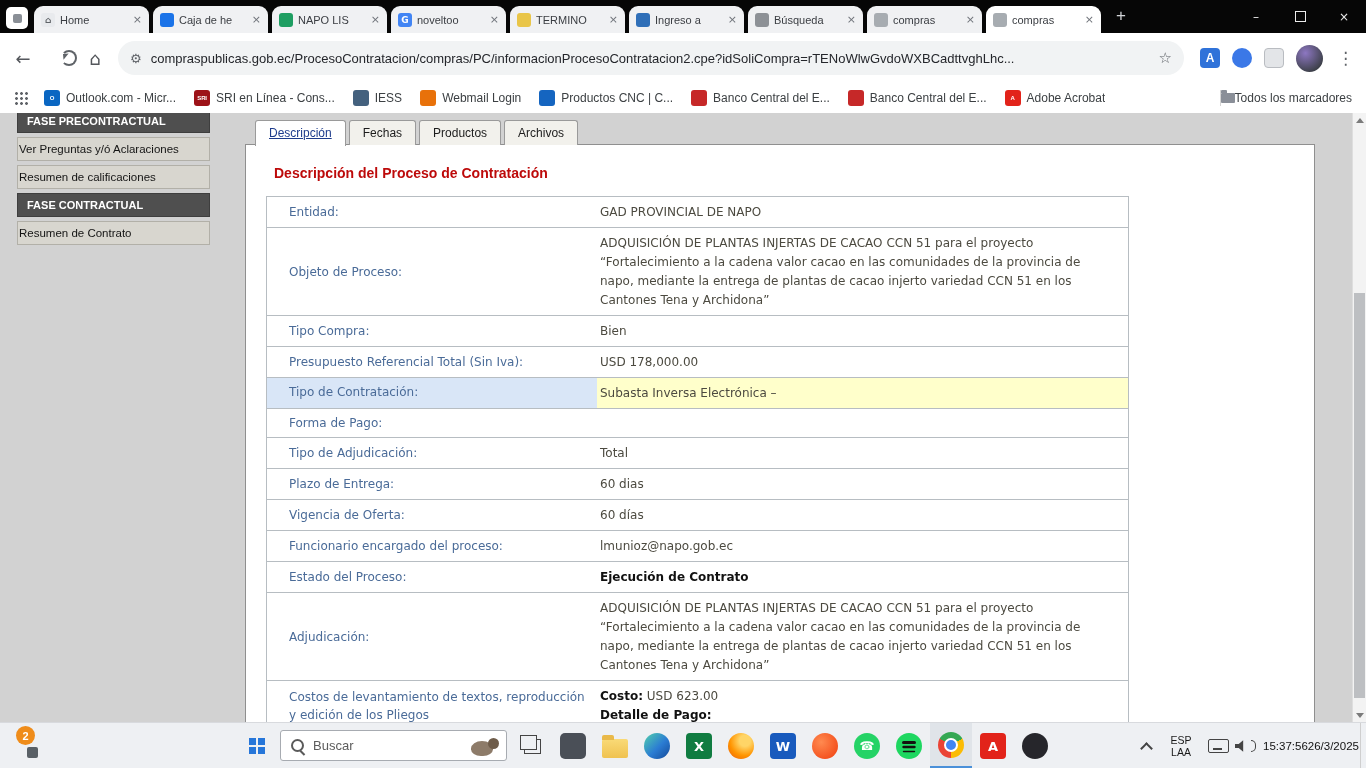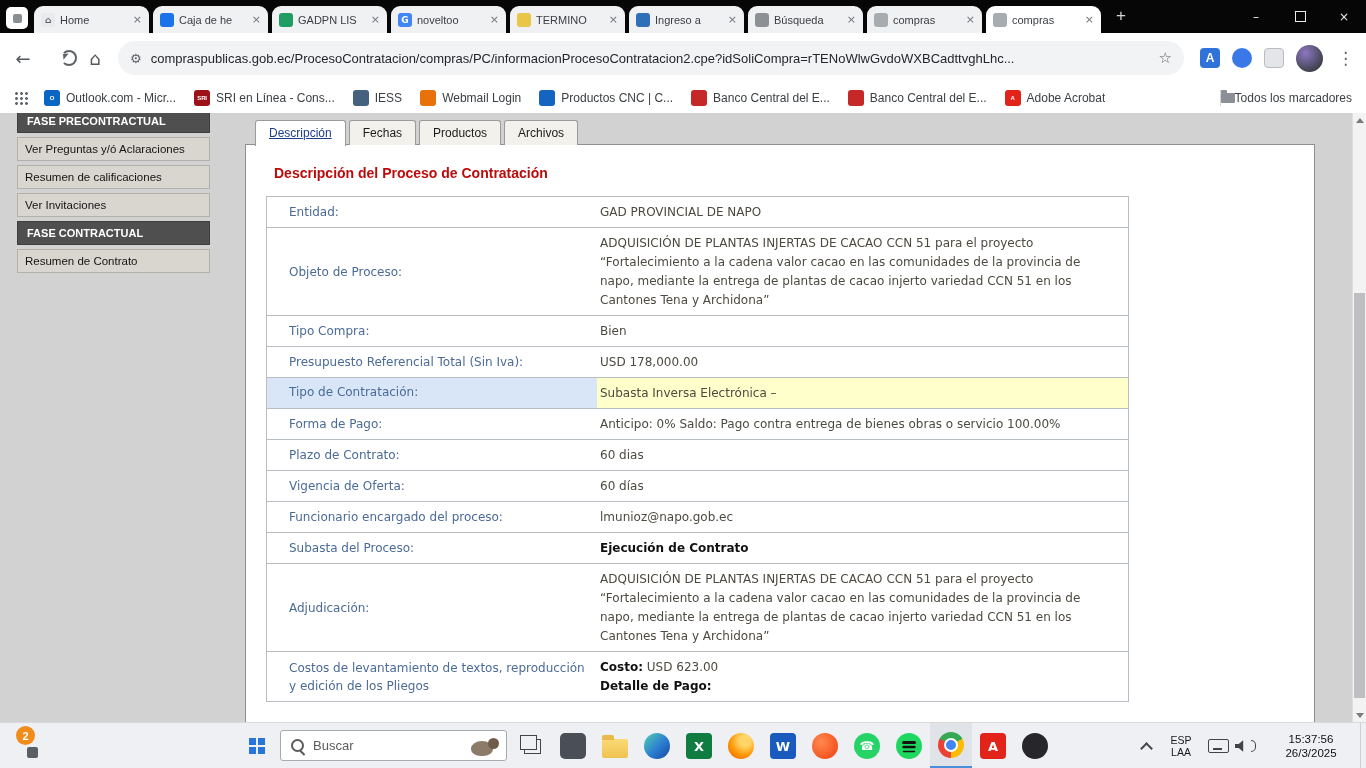--- a/index.html
+++ b/index.html
@@ -46,21 +46,21 @@
   .bmfav{width:16px;height:16px;border-radius:3px;color:#fff;font-weight:bold;font-size:6px;display:flex;align-items:center;justify-content:center;letter-spacing:-0.2px;flex:none;}
   .bmright{margin-left:auto;display:flex;align-items:center;flex:none;}
   .vsep{width:1px;height:16px;background:#d4d4d4;}
   .folderic{width:14px;height:10px;background:#8a8f98;border-radius:1px;position:relative;}
   .folderic::before{content:"";position:absolute;top:-3px;left:0;width:6px;height:3px;background:#8a8f98;border-radius:1px 1px 0 0;}
 
   
   .page{position:absolute;top:113px;bottom:46px;left:0;right:0;background:#d2d2d2;overflow:hidden;}
   .sidebar{position:absolute;left:17px;top:-4px;width:193px;display:flex;flex-direction:column;gap:4px;}
   .side-header{background:#4f4f4f;border:1px solid #3e3e3e;color:#fff;font-size:11px;font-weight:bold;padding:5px 9px;}
-  .side-item{background:#d8d6cf;border:1px solid #b2b0a8;color:#141414;font-size:11.5px;padding:5px 7px;}
+  .side-item{background:#d8d6cf;border:1px solid #b2b0a8;color:#141414;font-size:11.5px;padding:5px 1px;}
 
   .main{position:absolute;left:245px;top:7px;width:1070px;}
   .ctabs{display:flex;margin-left:10px;position:relative;z-index:2;}
   .ctab{background:#f2f1ec;border:1px solid #9a9a9a;border-bottom:none;border-radius:3px 3px 0 0;padding:5px 13px 5px;margin-right:3px;font-size:12px;color:#1c1c1c;}
   .ctab.active{background:#fff;color:#1e3c8c;margin-bottom:-1px;padding-bottom:6px;}
   .ctab.active span{text-decoration:underline;}
   .panel{background:#fff;border:1px solid #8f8f8f;margin-top:-1px;height:625px;position:relative;z-index:1;}
   .ptitle{color:#bd0a0a;font-weight:bold;font-size:14px;margin:20px 0 15px 28px;}
   .ptable{margin-left:20px;width:863px;border:1px solid #b7bdc2;border-bottom:none;box-sizing:border-box;font-family:"DejaVu Sans",sans-serif;}
   .prow{display:flex;border-bottom:1px solid #b7bdc2;min-height:29px;box-sizing:border-box;background:#fff;align-items:center;}
@@ -113,21 +113,21 @@
   .k-chrome::after{content:"";position:absolute;left:50%;top:50%;width:10px;height:10px;margin:-7px 0 0 -7px;background:#4285f4;border:2px solid #fff;border-radius:50%;}
   .tb-chevron{position:absolute;left:1136px;top:0;width:20px;height:46px;display:flex;align-items:center;justify-content:center;}
   .chev{width:7px;height:7px;border-top:2px solid #444;border-right:2px solid #444;transform:rotate(-45deg);margin-top:4px;}
   .tb-lang{position:absolute;left:1160px;top:0;width:42px;height:46px;display:flex;flex-direction:column;align-items:center;justify-content:center;font-size:10.5px;line-height:12px;color:#1a1a1a;}
   .tb-kbd{position:absolute;left:1204px;top:0;width:28px;height:46px;display:flex;align-items:center;justify-content:center;}
   .kbd{width:19px;height:12px;border:1.5px solid #444;border-radius:2px;position:relative;}
   .kbd::after{content:"";position:absolute;left:4px;bottom:2px;width:9px;height:1.6px;background:#444;}
   .tb-spk{position:absolute;left:1232px;top:0;width:26px;height:46px;display:flex;align-items:center;justify-content:center;}
   .spk{width:14px;height:13px;background:#444;clip-path:polygon(0 35%,30% 35%,62% 5%,62% 95%,30% 65%,0 65%);position:relative;}
   .spk-arc{width:4px;height:10px;border:1.6px solid #444;border-left:none;border-radius:0 8px 8px 0;margin-left:2px;}
-  .tb-clock{position:absolute;left:1262px;top:0;width:98px;height:46px;display:flex;flex-direction:column;align-items:center;justify-content:center;font-size:11.5px;line-height:14px;color:#111;}
+  .tb-clock{position:absolute;left:1262px;top:0;width:98px;height:46px;display:flex;flex-direction:row;align-items:center;justify-content:center;font-size:11.5px;line-height:14px;color:#111;}
   .tb-edge{position:absolute;right:0;top:0;width:5px;height:46px;border-left:1px solid #cfcfcf;}
 </style>
 </head>
 <body>
 
 <div class="screen">
 
   <div class="tabbar">
     <div class="pinned">
         <i></i>
@@ -138,21 +138,21 @@
           <span class="tlabel">Home</span>
           <span class="tclose">×</span>
         </div>
         <div class="tab">
           <span class="fav" style="background: rgb(26, 115, 232);"></span>
           <span class="tlabel">Caja de he</span>
           <span class="tclose">×</span>
         </div>
         <div class="tab">
           <span class="fav" style="background: rgb(30, 158, 98);"></span>
-          <span class="tlabel">GADPN LIS</span>
+          <span class="tlabel">NAPO LIS</span>
           <span class="tclose">×</span>
         </div>
         <div class="tab">
           <span class="fav" style="background: rgb(66, 133, 244);">G</span>
           <span class="tlabel">noveltoo</span>
           <span class="tclose">×</span>
         </div>
         <div class="tab">
           <span class="fav" style="background: rgb(233, 197, 72);"></span>
           <span class="tlabel">TERMINO</span>
@@ -249,21 +249,20 @@
       <div class="folderic"></div>
       <span>Todos los marcadores</span>
     </div>
   </div>
 
   <div class="page">
     <div class="sidebar" id="sidebar">
         <div class="side-header">FASE PRECONTRACTUAL</div>
         <div class="side-item">Ver Preguntas y/ó Aclaraciones</div>
         <div class="side-item">Resumen de calificaciones</div>
-        <div class="side-item">Ver Invitaciones</div>
         <div class="side-header">FASE CONTRACTUAL</div>
         <div class="side-item">Resumen de Contrato</div>
       </div>
 
     <div class="main">
       <div class="ctabs" id="ctabs">
           <div class="ctab active"><span>Descripción</span></div>
           <div class="ctab"><span>Fechas</span></div>
           <div class="ctab"><span>Productos</span></div>
           <div class="ctab"><span>Archivos</span></div>
@@ -286,36 +285,39 @@
             <div class="prow">
               <div class="plabel">Presupuesto Referencial Total (Sin Iva):</div>
               <div class="pvalue"><span class="seg">USD 178,000.00</span></div>
             </div>
             <div class="prow hl">
               <div class="plabel">Tipo de Contratación:</div>
               <div class="pvalue"><span class="seg">Subasta Inversa Electrónica –</span></div>
             </div>
             <div class="prow">
               <div class="plabel">Forma de Pago:</div>
-              <div class="pvalue"><span class="seg">Anticipo: 0% Saldo: Pago contra entrega de bienes obras o servicio 100.00%</span></div>
-            </div>
-            <div class="prow">
-              <div class="plabel">Plazo de Contrato:</div>
+            </div>
+            <div class="prow">
+              <div class="plabel">Tipo de Adjudicación:</div>
+              <div class="pvalue"><span class="seg">Total</span></div>
+            </div>
+            <div class="prow">
+              <div class="plabel">Plazo de Entrega:</div>
               <div class="pvalue"><span class="seg">60 dias</span></div>
             </div>
             <div class="prow">
               <div class="plabel">Vigencia de Oferta:</div>
               <div class="pvalue"><span class="seg">60 días</span></div>
             </div>
             <div class="prow">
               <div class="plabel">Funcionario encargado del proceso:</div>
               <div class="pvalue"><span class="seg">lmunioz@napo.gob.ec</span></div>
             </div>
             <div class="prow">
-              <div class="plabel">Subasta del Proceso:</div>
+              <div class="plabel">Estado del Proceso:</div>
               <div class="pvalue"><span class="seg bold">Ejecución de Contrato</span></div>
             </div>
             <div class="prow">
               <div class="plabel">Adjudicación:</div>
               <div class="pvalue"><span class="seg">ADQUISICIÓN DE PLANTAS INJERTAS DE CACAO CCN 51 para el proyecto “Fortalecimiento a la cadena valor cacao en las comunidades de la provincia de napo, mediante la entrega de plantas de cacao injerto variedad CCN 51 en los Cantones Tena y Archidona”</span></div>
             </div>
             <div class="prow">
               <div class="plabel">Costos de levantamiento de textos, reproducción y edición de los Pliegos</div>
               <div class="pvalue"><span class="seg bold">Costo:</span><span class="seg"> USD 623.00</span><br><span class="seg bold">Detalle de Pago:</span></div>
             </div>

